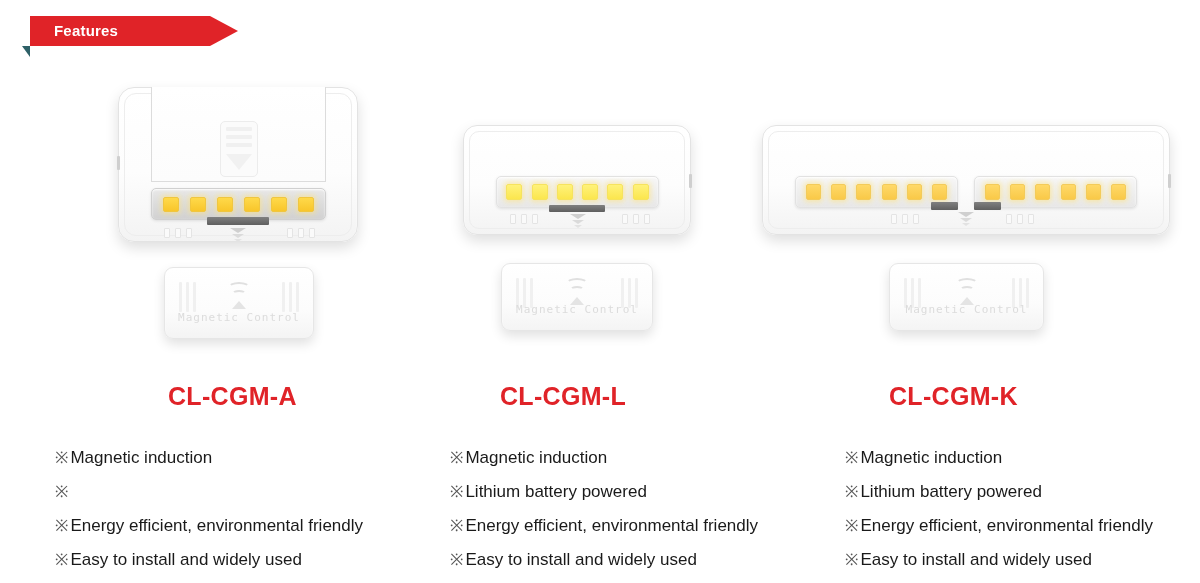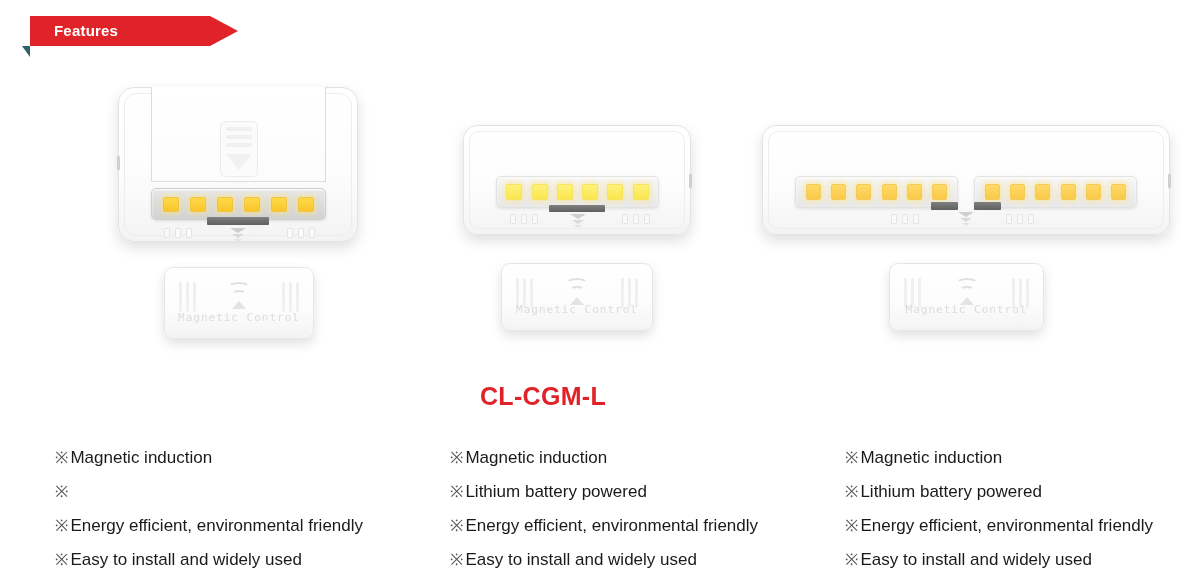--- a/index.html
+++ b/index.html
@@ -392,21 +392,23 @@
           <span class="arc a1"></span>
           <span class="arc a2"></span>
           <span class="pad-tri"></span>
         </div>
         <div class="pad-text">Magnetic Control</div>
       </div>
     </div>
 
   </div>
 
-  <div class="title" style="left:480px; top:382px;text-align:right;">CL-CGM-L</div>
+  <div class="title" style="left:168px; top:382px;">CL-CGM-A</div>
+  <div class="title" style="left:500px; top:382px;text-align:right;">CL-CGM-L</div>
+  <div class="title" style="left:889px; top:382px;">CL-CGM-K</div>
 
   <div class="features" style="left:55px;">
     <div class="feat-row">
       <span class="feat-mark">※</span>
       <span>Magnetic induction</span>
     </div>
     <div class="feat-row">
       <span class="feat-mark">※</span>
     </div>
     <div class="feat-row">

